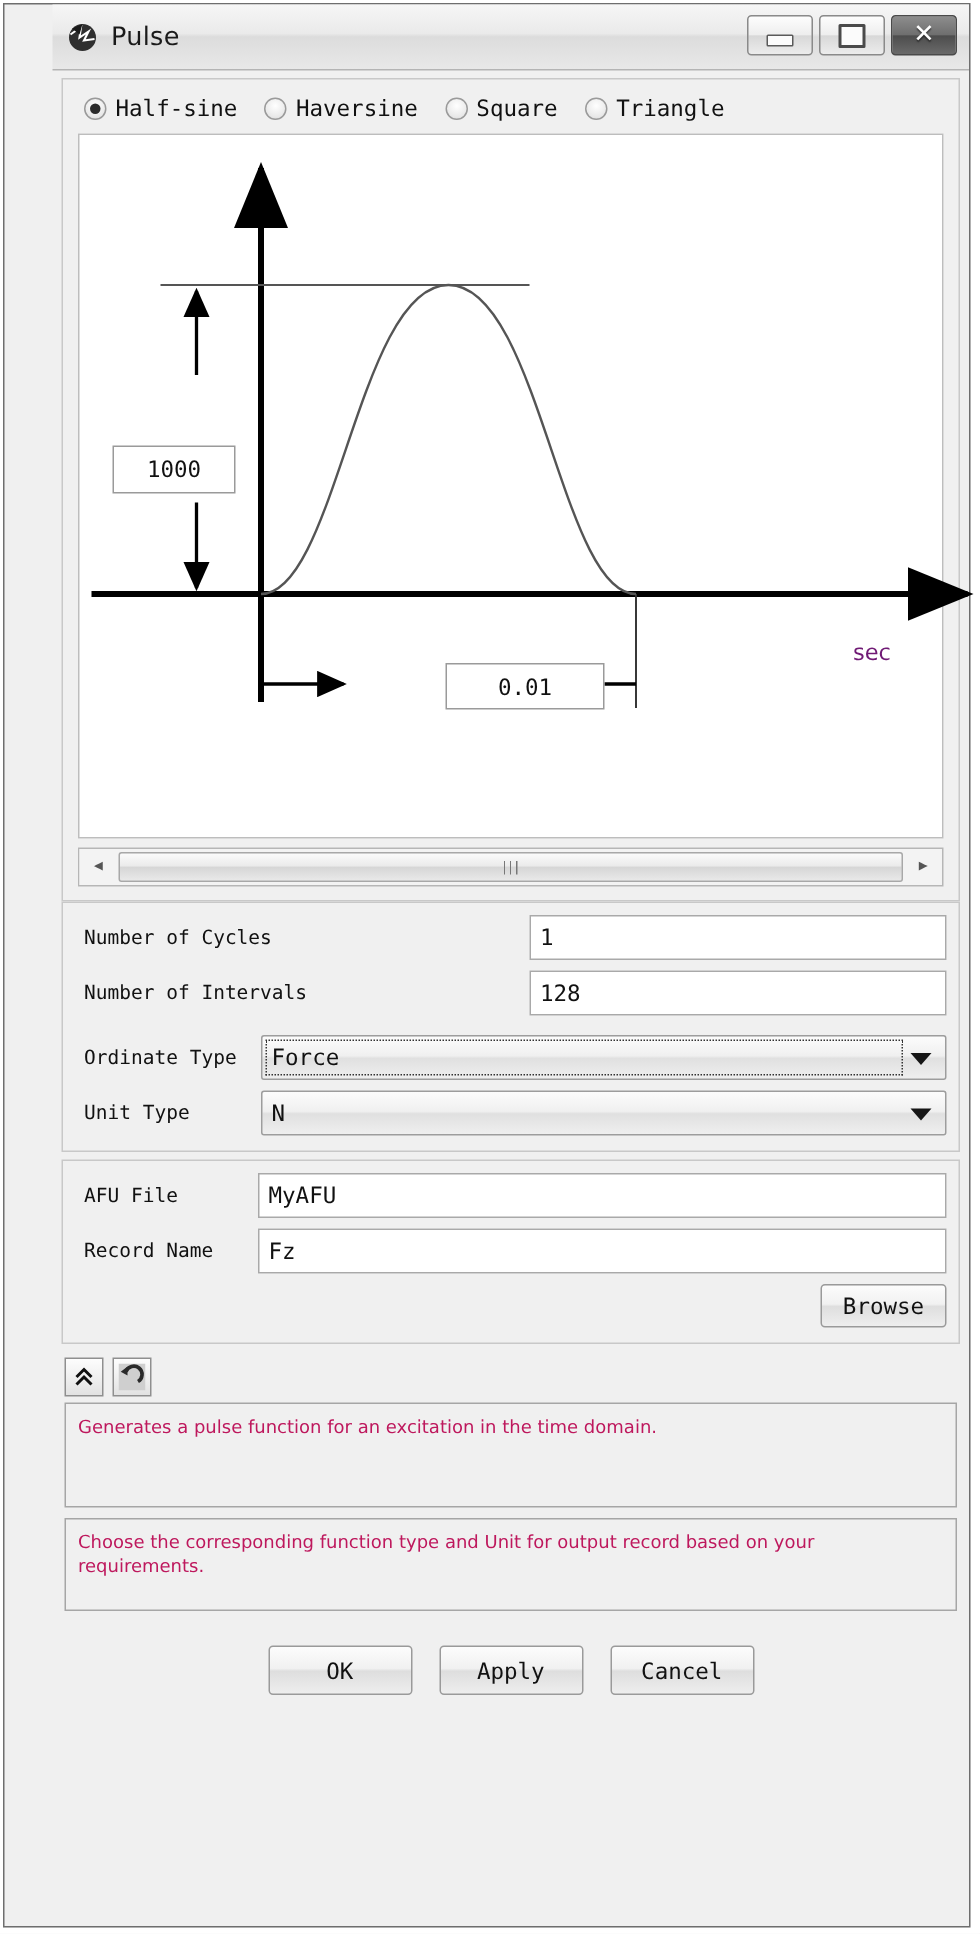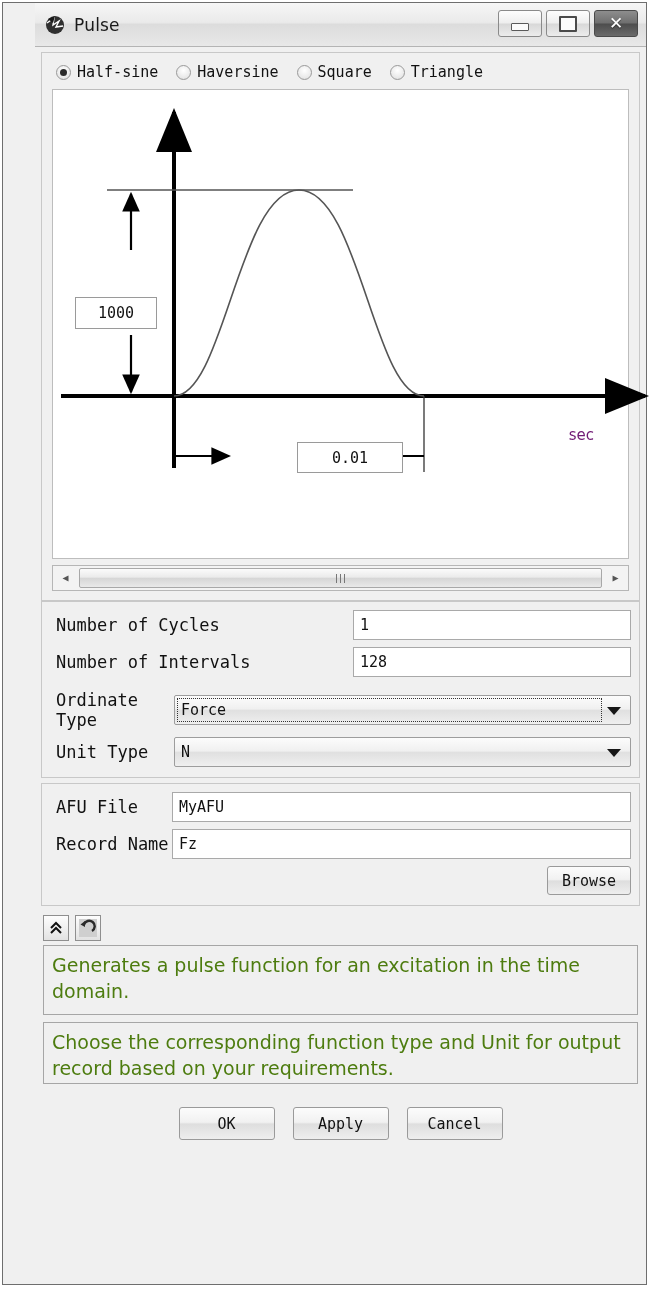--- a/index.html
+++ b/index.html
@@ -239,21 +239,21 @@
     box-sizing: border-box;
   }
   .frow {
     display: flex;
     align-items: center;
     margin-bottom: 7px;
   }
   .frow:last-child { margin-bottom: 0; }
   .flabel {
     font-family: "DejaVu Sans Mono", monospace;
-    font-size: 17px;
+    font-size: 13px;
     color: #111;
     flex: 0 0 auto;
   }
   .flabel.w1 { width: 297px; padding-left: 6px; }
   .flabel.w2 { width: 116px; padding-left: 6px; }
   .flabel.w3 { width: 118px; padding-left: 6px; }
   .textfield {
     flex: 1 1 auto;
     height: 30px;
     box-sizing: border-box;
@@ -334,22 +334,22 @@
     align-items: center;
     justify-content: center;
   }
   .helpbox {
     margin: 0 8px 7px 8px;
     border: 1px solid #a6a6a6;
     background: #f0f0f0;
     box-sizing: border-box;
     padding: 7px 8px 6px 8px;
     font-family: "DejaVu Sans", sans-serif;
-    font-size: 19px;
-    color: #4d7c0f;
+    font-size: 12px;
+    color: #be185d;
     line-height: 1.35;
   }
   #help-desc { height: 70px; }
   #help-hint { height: 62px; }
 
   .footer {
     flex: 1 1 auto;
     display: flex;
     align-items: flex-start;
     justify-content: center;

